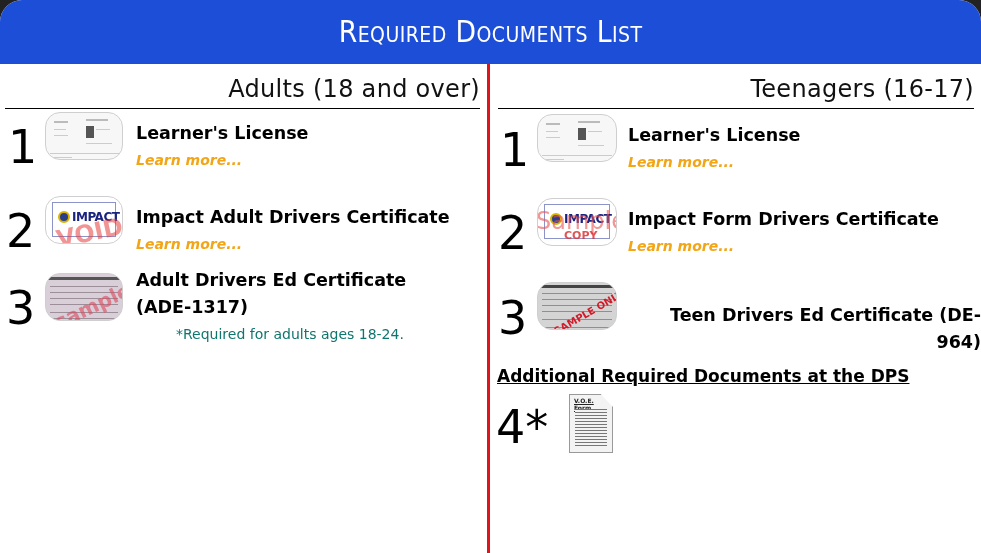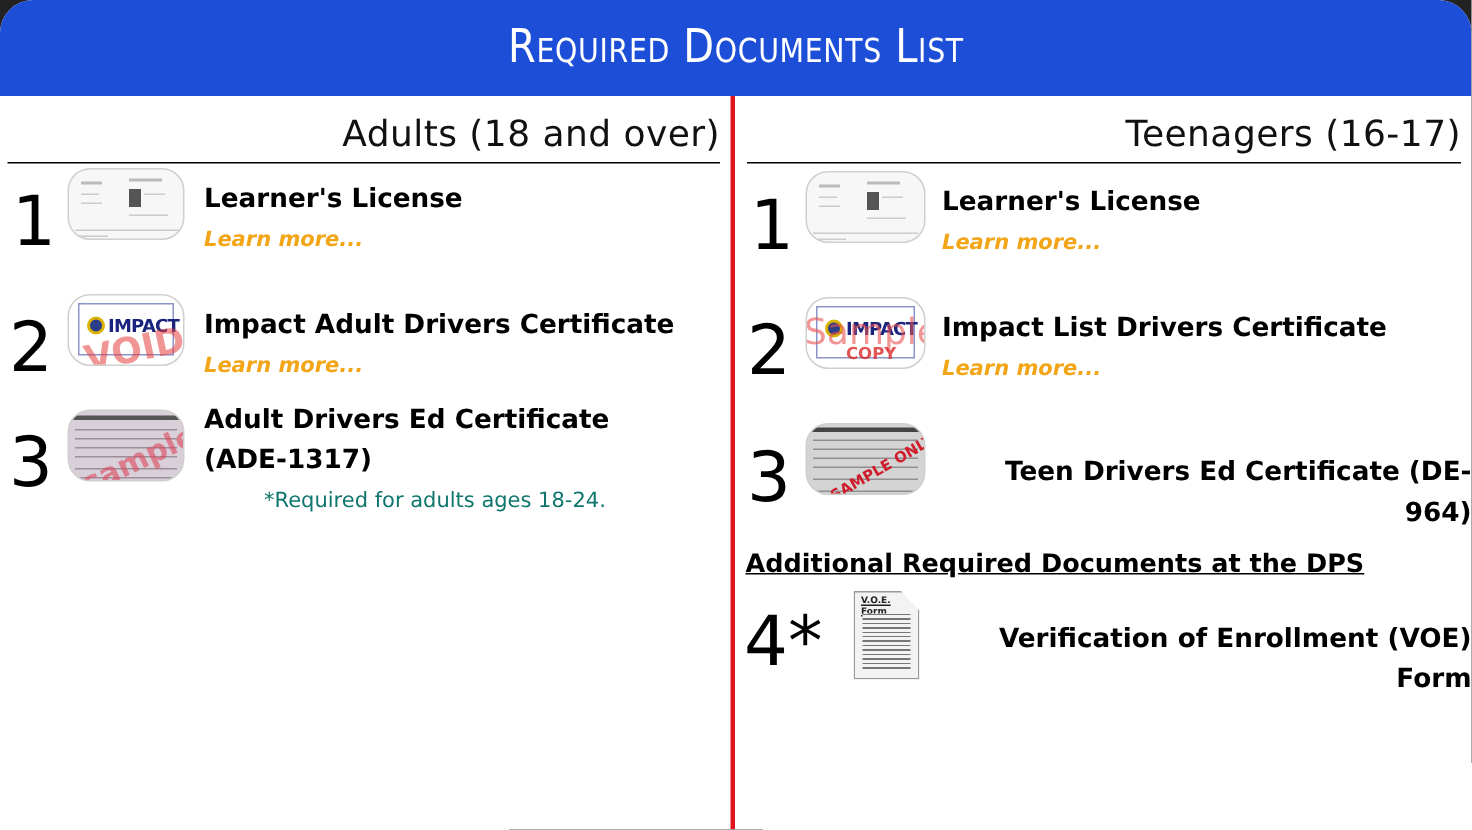--- a/index.html
+++ b/index.html
@@ -141,21 +141,21 @@
   <div class="learn" style="left:628px;top:154px;">Learn more...</div>
 
   <div class="num" style="left:498px;top:210px;">2</div>
   <div class="thumb t-impact" style="left:537px;top:198px;width:80px;">
     <div class="frame"></div>
       <div class="seal"></div>
     <div class="logo">IMPACT</div>
     <div class="stamp" style="left:-2px;top:8px;font-size:24px;font-weight:normal;color:rgba(235,80,80,0.6);">Sample</div>
     <div class="stamp" style="left:26px;top:30px;font-size:11px;color:rgba(220,40,40,0.8);">COPY</div>
   </div>
-  <div class="doc-title" style="left:628px;top:206px;">Impact List Drivers Certificate</div>
+  <div class="doc-title" style="left:628px;top:206px;">Impact Form Drivers Certificate</div>
   <div class="learn" style="left:628px;top:238px;">Learn more...</div>
 
   <div class="num" style="left:498px;top:295px;">3</div>
   <div class="thumb t-de" style="left:537px;top:282px;width:80px;">
     <div class="bar" style="top:2px;"></div>
       <div class="bar" style="top:50px;"></div>
     <div class="ln" style="top:10px;"></div>
       <div class="ln" style="top:16px;"></div>
     <div class="ln" style="top:22px;"></div>
       <div class="ln" style="top:28px;"></div>
@@ -164,15 +164,14 @@
     <div class="stamp">- SAMPLE ONLY -</div>
   </div>
   <div class="doc-title" style="left:629px;top:302px;">Teen Drivers Ed Certificate (DE-964)</div>
 
   <div class="extra-head" style="left:497px;top:366px;text-decoration:underline;">Additional Required Documents at the DPS</div>
   <div class="num" style="left:496px;top:404px;">4*</div>
   <div class="voe">
     <div class="hdr">V.O.E. Form</div>
     <div class="lines"></div>
   </div>
-  <div class="doc-title" style="left:631px;top:413px;">Verification of Enrollment (VOE) Form</div>
 
 </div>
 
 </body></html>

